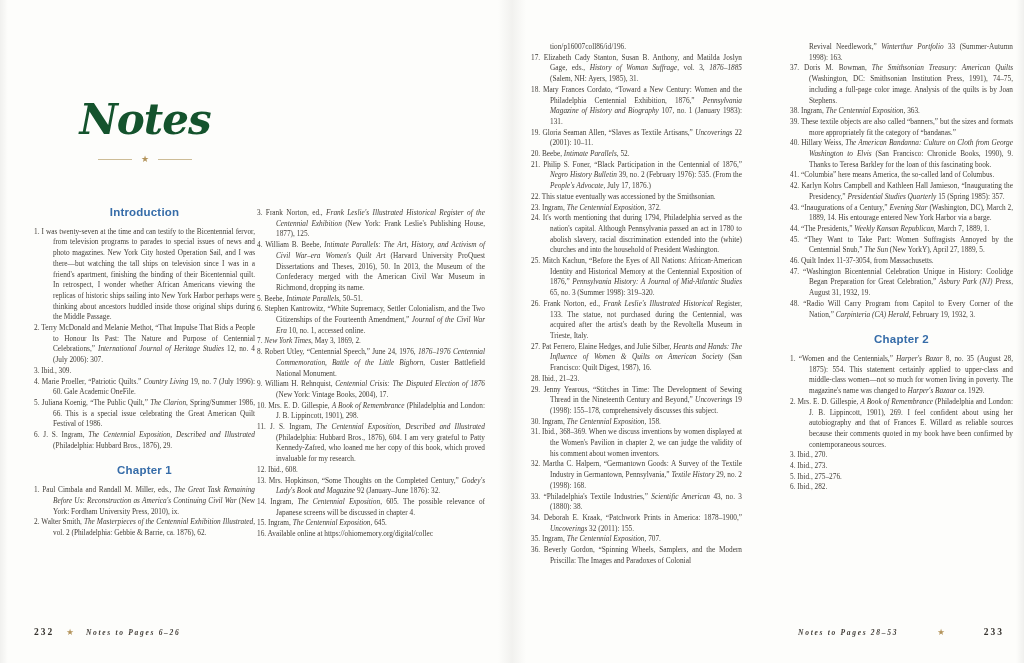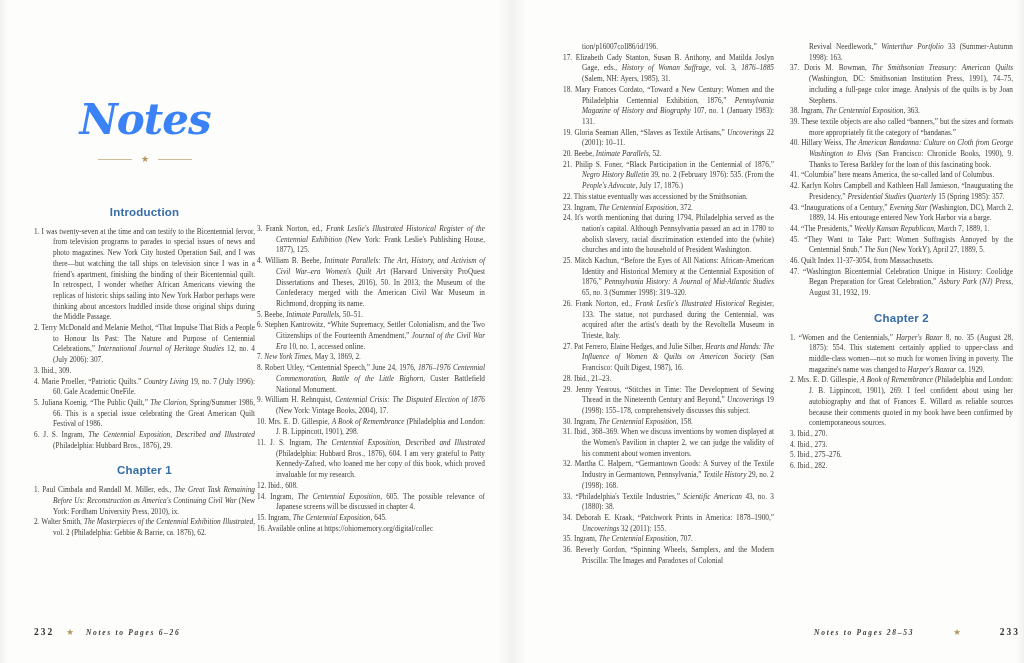--- a/index.html
+++ b/index.html
@@ -12,44 +12,44 @@
     position:absolute;left:498px;top:0;width:28px;height:663px;
     background:linear-gradient(90deg,rgba(0,0,0,0) 0%,rgba(60,55,45,0.06) 50%,rgba(0,0,0,0) 100%);
   }
   .edge-l,.edge-r{position:absolute;top:0;width:8px;height:663px;}
   .edge-l{left:0;background:linear-gradient(90deg,rgba(0,0,0,0.05),rgba(0,0,0,0));}
   .edge-r{right:0;background:linear-gradient(270deg,rgba(0,0,0,0.05),rgba(0,0,0,0));}
 
   .title-block{position:absolute;left:34px;top:98px;width:222px;text-align:center;}
   .book-title{
     margin:0;font-family:"DejaVu Serif",serif;font-style:italic;font-weight:700;
-    font-size:42px;line-height:1.05;color:#3b82f6;letter-spacing:-1px;
+    font-size:42px;line-height:1.05;color:#14532d;letter-spacing:-1px;
   }
   .ornament{display:flex;align-items:center;justify-content:center;gap:9px;margin-top:13px;}
   .ornament .rule{width:34px;height:1px;background:#cdbc96;}
   .ornament .star{font-size:9px;color:#b3935a;line-height:1;}
 
   .col{position:absolute;font-size:7.3px;line-height:10.7px;text-align:justify;}
   .col-1{left:34px; top:207px;width:221px;}
-  .col-2{left:257px;top:224px;width:228px;}
-  .col-3{left:563px;top:42px; width:211px;}
+  .col-2{left:257px;top:208px;width:228px;}
+  .col-3{left:531px;top:42px; width:211px;}
   .col-4{left:790px;top:42px; width:223px;}
 
   .heading{
     font-family:"Liberation Sans",sans-serif;font-weight:700;font-size:11.5px;
     color:#366ca8;text-align:center;margin:14px 0 9px;letter-spacing:.2px;
   }
   .heading:first-child{margin-top:0;}
   .note{padding-left:19px;text-indent:-19px;margin:0;}
   .note.cont{text-indent:0;}
   .note i{font-style:italic;}
 
   .footer{position:absolute;top:627px;display:flex;align-items:center;gap:9px;}
   .footer-left{left:34px;gap:12px;}
-  .footer-right{right:4px;gap:39px;}
+  .footer-right{right:20px;gap:39px;}
   .page-num{font-weight:700;font-size:9.5px;letter-spacing:2px;color:#35322d;}
   .footer .star{font-size:8.5px;color:#b3935a;line-height:1;}
   .folio-label{font-style:italic;font-weight:600;font-size:7.5px;letter-spacing:1.7px;color:#45413c;}
 </style>
 </head>
 <body>
 
 <div class="spread">
   <div class="gutter"></div>
   <div class="edge-l"></div>
@@ -80,20 +80,21 @@
       <div class="note">3. Frank Norton, ed., <i>Frank Leslie's Illustrated Historical Register of the Centennial Exhibition</i> (New York: Frank Leslie's Publishing House, 1877), 125.</div>
       <div class="note">4. William B. Beebe, <i>Intimate Parallels: The Art, History, and Activism of Civil War–era Women's Quilt Art</i> (Harvard University ProQuest Dissertations and Theses, 2016), 50. In 2013, the Museum of the Confederacy merged with the American Civil War Museum in Richmond, dropping its name.</div>
       <div class="note">5. Beebe, <i>Intimate Parallels</i>, 50–51.</div>
       <div class="note">6. Stephen Kantrowitz, “White Supremacy, Settler Colonialism, and the Two Citizenships of the Fourteenth Amendment,” <i>Journal of the Civil War Era</i> 10, no. 1, accessed online.</div>
       <div class="note">7. <i>New York Times</i>, May 3, 1869, 2.</div>
       <div class="note">8. Robert Utley, “Centennial Speech,” June 24, 1976, <i>1876–1976 Centennial Commemoration, Battle of the Little Bighorn</i>, Custer Battlefield National Monument.</div>
       <div class="note">9. William H. Rehnquist, <i>Centennial Crisis: The Disputed Election of 1876</i> (New York: Vintage Books, 2004), 17.</div>
       <div class="note">10. Mrs. E. D. Gillespie, <i>A Book of Remembrance</i> (Philadelphia and London: J. B. Lippincott, 1901), 298.</div>
       <div class="note">11. J. S. Ingram, <i>The Centennial Exposition, Described and Illustrated</i> (Philadelphia: Hubbard Bros., 1876), 604. I am very grateful to Patty Kennedy-Zafred, who loaned me her copy of this book, which proved invaluable for my research.</div>
       <div class="note">12. Ibid., 608.</div>
+      <div class="note">13. Mrs. Hopkinson, “Some Thoughts on the Completed Century,” <i>Godey's Lady's Book and Magazine</i> 92 (January–June 1876): 32.</div>
       <div class="note">14. Ingram, <i>The Centennial Exposition</i>, 605. The possible relevance of Japanese screens will be discussed in chapter 4.</div>
       <div class="note">15. Ingram, <i>The Centennial Exposition</i>, 645.</div>
       <div class="note">16. Available online at https://ohiomemory.org/digital/collec</div>
     </div>
   <div class="col col-3">
       <div class="note cont">tion/p16007coll86/id/196.</div>
       <div class="note">17. Elizabeth Cady Stanton, Susan B. Anthony, and Matilda Joslyn Gage, eds., <i>History of Woman Suffrage</i>, vol. 3, <i>1876–1885</i> (Salem, NH: Ayers, 1985), 31.</div>
       <div class="note">18. Mary Frances Cordato, “Toward a New Century: Women and the Philadelphia Centennial Exhibition, 1876,” <i>Pennsylvania Magazine of History and Biography</i> 107, no. 1 (January 1983): 131.</div>
       <div class="note">19. Gloria Seaman Allen, “Slaves as Textile Artisans,” <i>Uncoverings</i> 22 (2001): 10–11.</div>
       <div class="note">20. Beebe, <i>Intimate Parallels</i>, 52.</div>
@@ -120,20 +121,21 @@
       <div class="note">38. Ingram, <i>The Centennial Exposition</i>, 363.</div>
       <div class="note">39. These textile objects are also called “banners,” but the sizes and formats more appropriately fit the category of “bandanas.”</div>
       <div class="note">40. Hillary Weiss, <i>The American Bandanna: Culture on Cloth from George Washington to Elvis</i> (San Francisco: Chronicle Books, 1990), 9. Thanks to Teresa Barkley for the loan of this fascinating book.</div>
       <div class="note">41. “Columbia” here means America, the so-called land of Columbus.</div>
       <div class="note">42. Karlyn Kohrs Campbell and Kathleen Hall Jamieson, “Inaugurating the Presidency,” <i>Presidential Studies Quarterly</i> 15 (Spring 1985): 357.</div>
       <div class="note">43. “Inaugurations of a Century,” <i>Evening Star</i> (Washington, DC), March 2, 1889, 14. His entourage entered New York Harbor via a barge.</div>
       <div class="note">44. “The Presidents,” <i>Weekly Kansan Republican</i>, March 7, 1889, 1.</div>
       <div class="note">45. “They Want to Take Part: Women Suffragists Annoyed by the Centennial Snub,” <i>The Sun</i> (New YorkY), April 27, 1889, 5.</div>
       <div class="note">46. Quilt Index 11-37-3054, from Massachusetts.</div>
       <div class="note">47. “Washington Bicentennial Celebration Unique in History: Coolidge Began Preparation for Great Celebration,” <i>Asbury Park (NJ) Press</i>, August 31, 1932, 19.</div>
+      <div class="note">48. “Radio Will Carry Program from Capitol to Every Corner of the Nation,” <i>Carpinteria (CA) Herald</i>, February 19, 1932, 3.</div>
       <div class="heading">Chapter 2</div>
       <div class="note">1. “Women and the Centennials,” <i>Harper's Bazar</i> 8, no. 35 (August 28, 1875): 554. This statement certainly applied to upper-class and middle-class women—not so much for women living in poverty. The magazine's name was changed to <i>Harper's Bazaar</i> ca. 1929.</div>
       <div class="note">2. Mrs. E. D. Gillespie, <i>A Book of Remembrance</i> (Philadelphia and London: J. B. Lippincott, 1901), 269. I feel confident about using her autobiography and that of Frances E. Willard as reliable sources because their comments quoted in my book have been confirmed by contemporaneous sources.</div>
       <div class="note">3. Ibid., 270.</div>
       <div class="note">4. Ibid., 273.</div>
       <div class="note">5. Ibid., 275–276.</div>
       <div class="note">6. Ibid., 282.</div>
     </div>
 
   <div class="footer footer-left">

